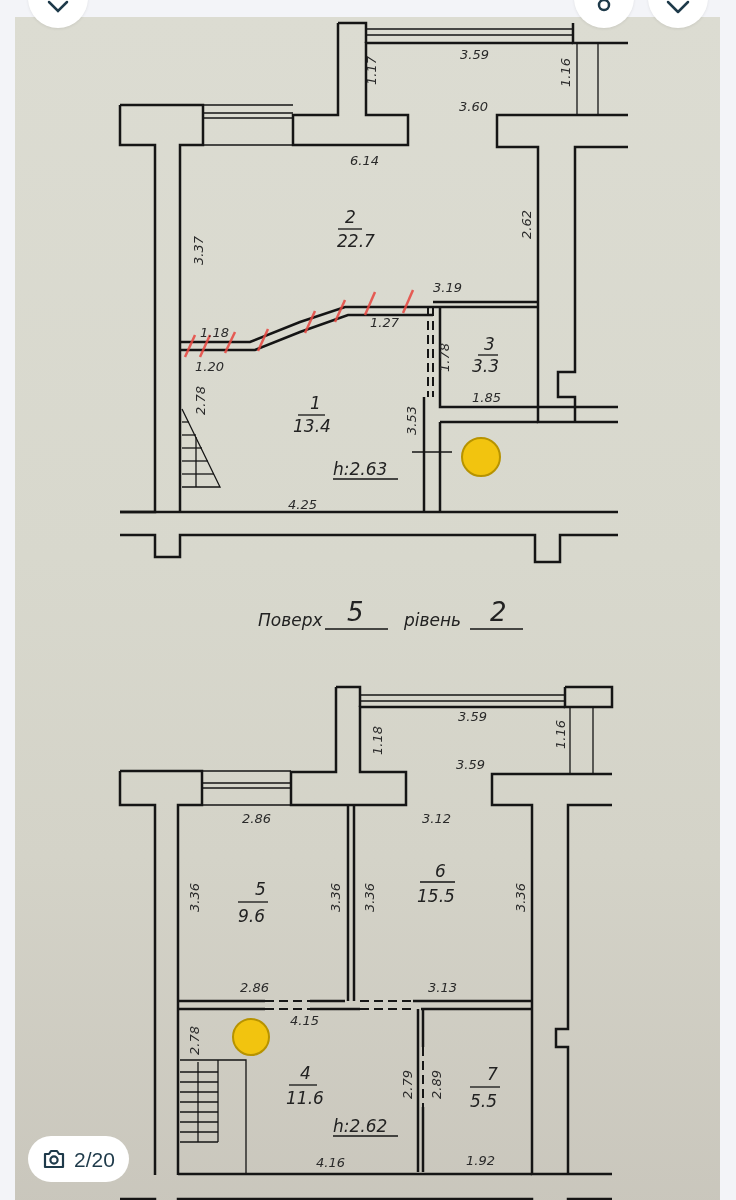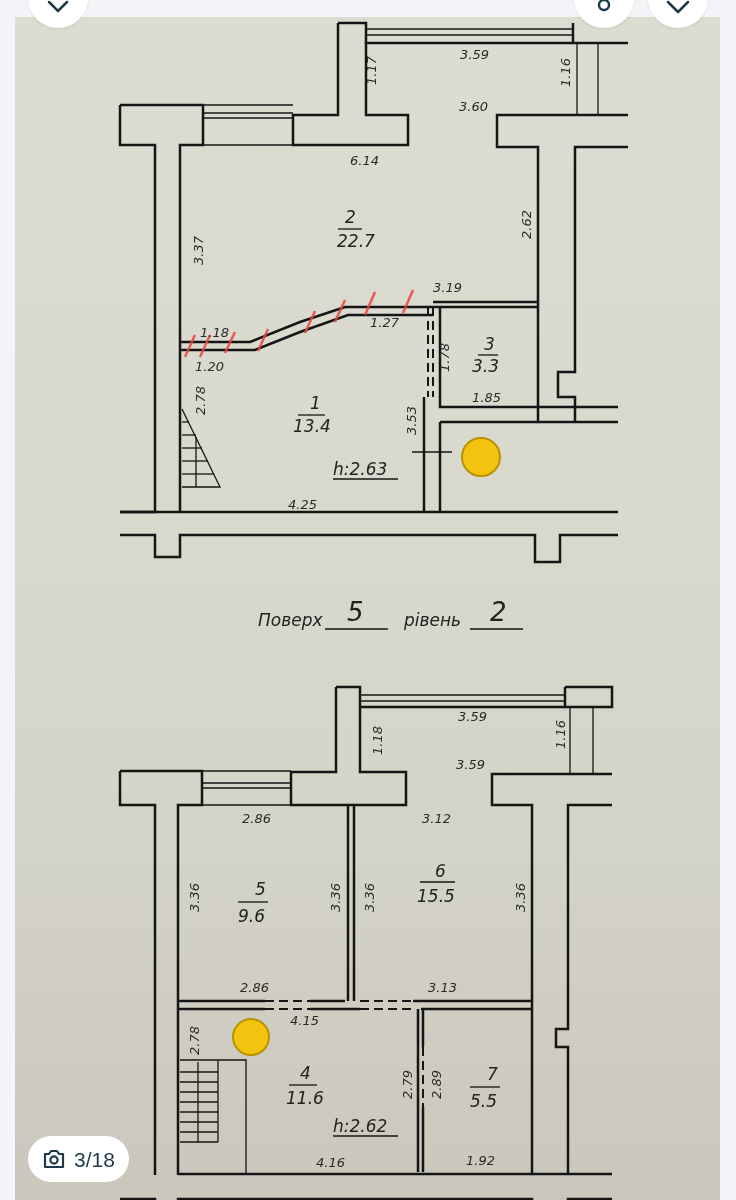--- a/index.html
+++ b/index.html
@@ -240,14 +240,14 @@
   <svg width="26" height="26" viewBox="0 0 26 26" style="margin-top:30px">
     <path d="M3 2 L13 12 L23 2" stroke="#1e3a4a" stroke-width="2.5" fill="none" stroke-linecap="round" stroke-linejoin="round"></path>
   </svg>
 </div>
 
 <div class="counter">
   <svg width="24" height="24" viewBox="0 0 24 24">
     <path d="M3 7 h4 l2 -3 h6 l2 3 h4 v13 h-18 z" stroke="#1e3a4a" stroke-width="2.2" fill="none" stroke-linejoin="round"></path>
     <circle cx="12" cy="13" r="3.6" stroke="#1e3a4a" stroke-width="2.2" fill="none"></circle>
   </svg>
-  <span>3/18</span>
+  <span>2/20</span>
 </div>
 
 </body></html>

